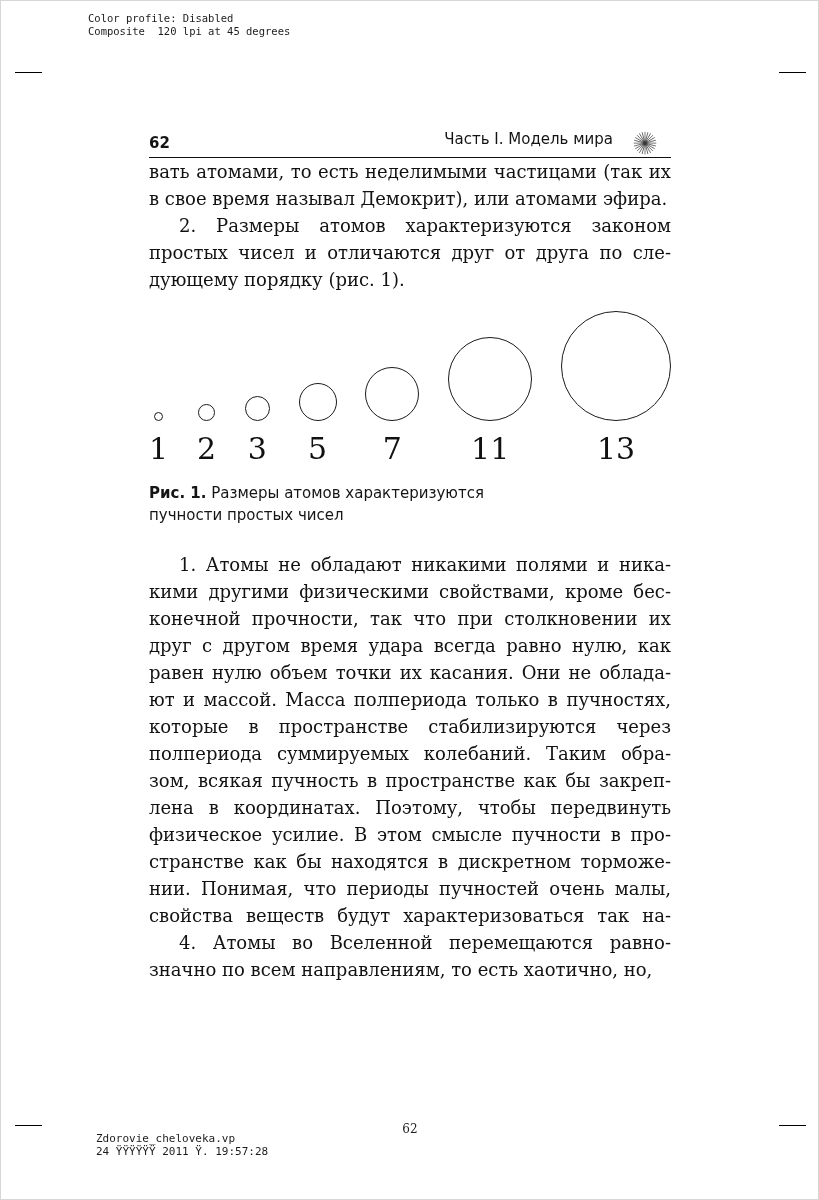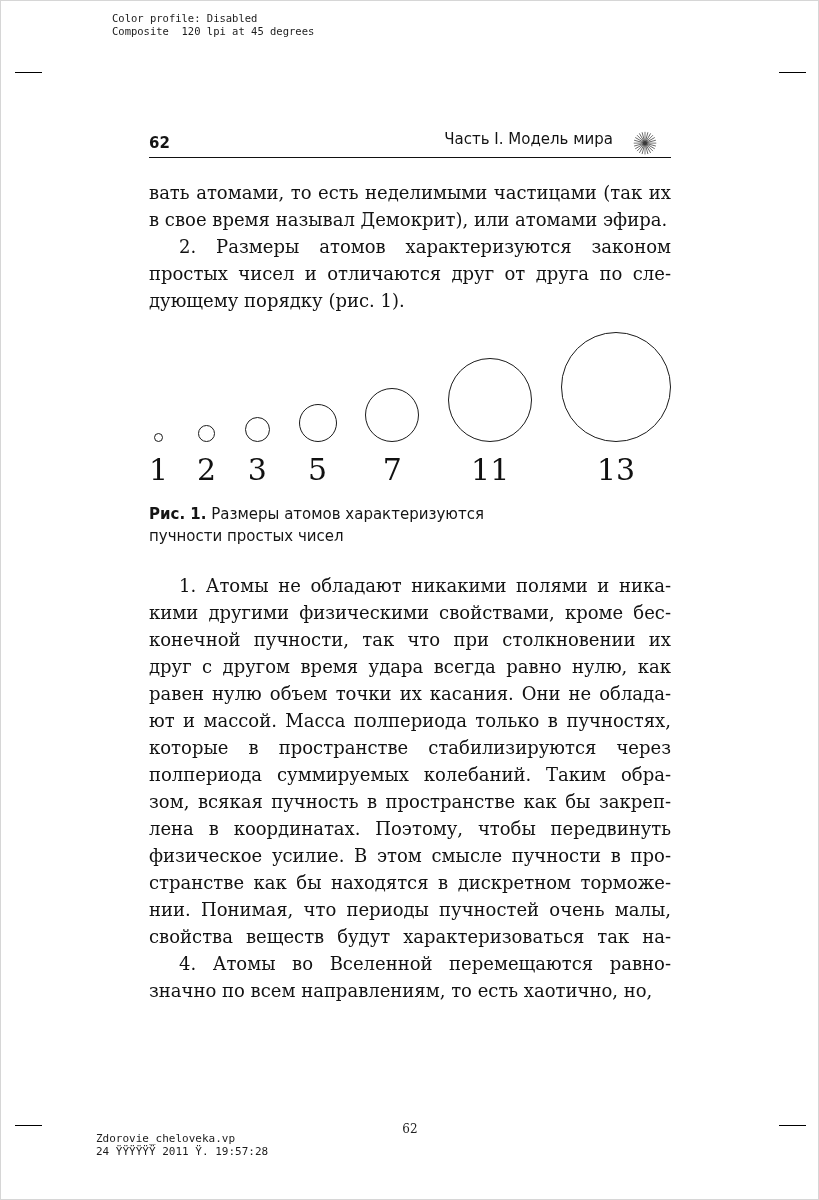--- a/index.html
+++ b/index.html
@@ -10,21 +10,21 @@
     background: #ffffff;
     border: 1px solid #d6d6d6;
     box-sizing: border-box;
     overflow: hidden;
     color: #141414;
   }
 
   
   .prepress {
     position: absolute;
-    left: 111px;
+    left: 87px;
     top: 11px;
     font-family: "DejaVu Sans Mono", monospace;
     font-size: 10.5px;
     line-height: 13px;
     color: #1c1c1c;
     white-space: pre;
   }
 
   
   .crop { position: absolute; background: #000; width: 27px; height: 1px; }
@@ -55,21 +55,21 @@
   .hdr-title { padding-bottom: 1px; }
   .flower { width: 52px; height: 34px; margin-left: 6px; margin-bottom: -9px; }
 
   
   .bodytext {
     font-family: "DejaVu Serif", "Liberation Serif", serif;
     font-size: 18px;
     line-height: 27px;
     color: #121212;
   }
-  .bt-before { margin-top: 21px; }
+  .bt-before { }
   .bt-after  { margin-top: 25px; }
   .tline { text-align: justify; text-align-last: justify; }
   .tline.tlast { text-align-last: left; }
   .tline.tindent { text-indent: 30px; }
 
   
   .figure { margin-top: 18px; }
   .fig-row {
     display: flex;
     align-items: flex-end;
@@ -213,21 +213,21 @@
         </div>
       <div class="fig-caption">
         <div><span class="cap-label">Рис. 1.</span> <span>Размеры атомов характеризуются</span></div>
         <div>пучности простых чисел</div>
       </div>
     </div>
 
     <div id="paras-after" class="bodytext bt-after">
         <div class="tline tindent">1. Атомы не обладают никакими полями и ника-</div>
         <div class="tline">кими другими физическими свойствами, кроме бес-</div>
-        <div class="tline">конечной пучности, так что при столкновении их</div>
+        <div class="tline">конечной прочности, так что при столкновении их</div>
         <div class="tline">друг с другом время удара всегда равно нулю, как</div>
         <div class="tline">равен нулю объем точки их касания. Они не облада-</div>
         <div class="tline">ют и массой. Масса полпериода только в пучностях,</div>
         <div class="tline">которые в пространстве стабилизируются через</div>
         <div class="tline">полпериода суммируемых колебаний. Таким обра-</div>
         <div class="tline">зом, всякая пучность в пространстве как бы закреп-</div>
         <div class="tline">лена в координатах. Поэтому, чтобы передвинуть</div>
         <div class="tline">физическое усилие. В этом смысле пучности в про-</div>
         <div class="tline">странстве как бы находятся в дискретном торможе-</div>
         <div class="tline">нии. Понимая, что периоды пучностей очень малы,</div>

